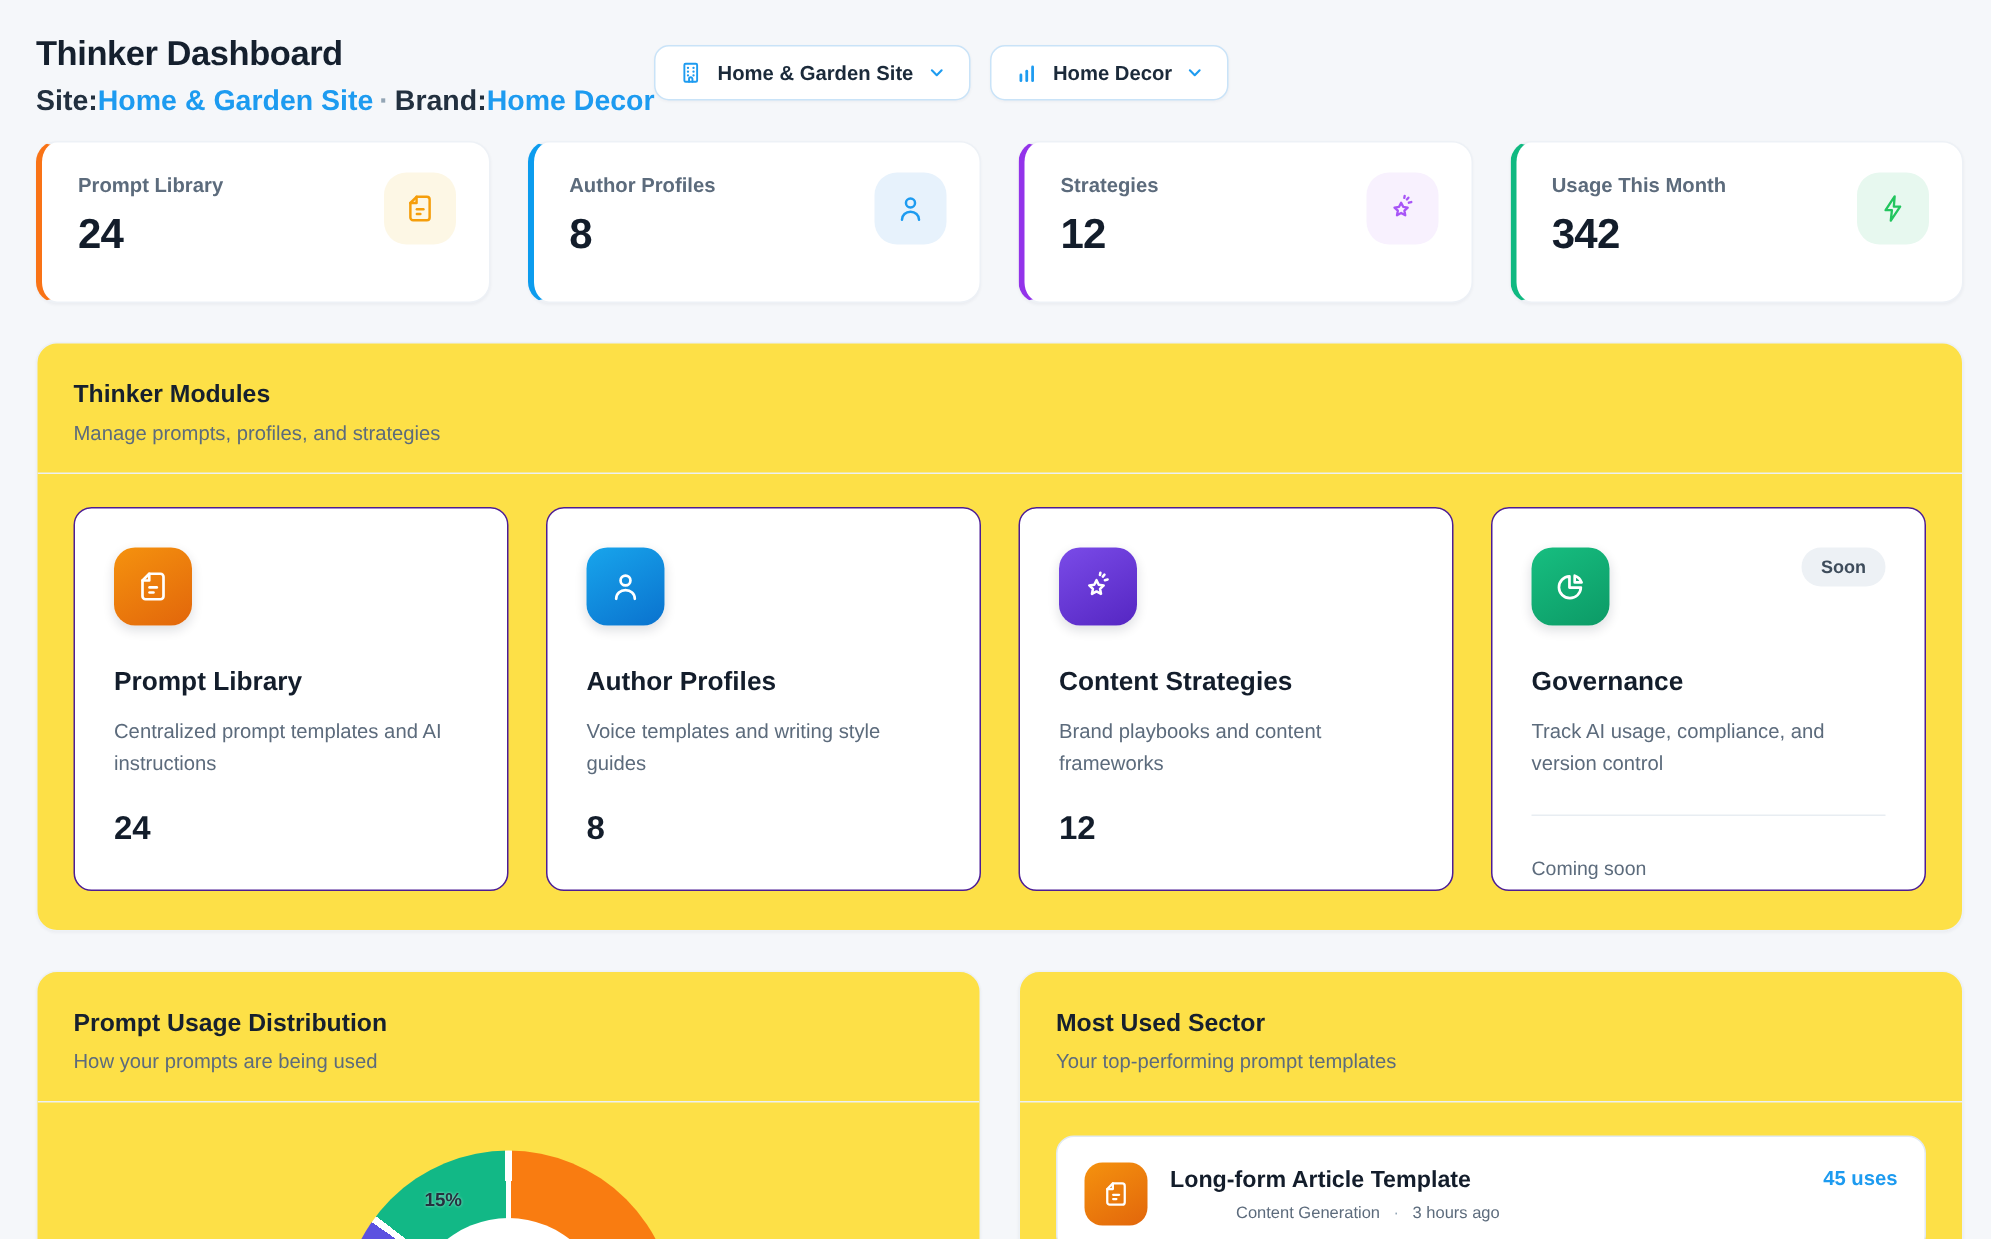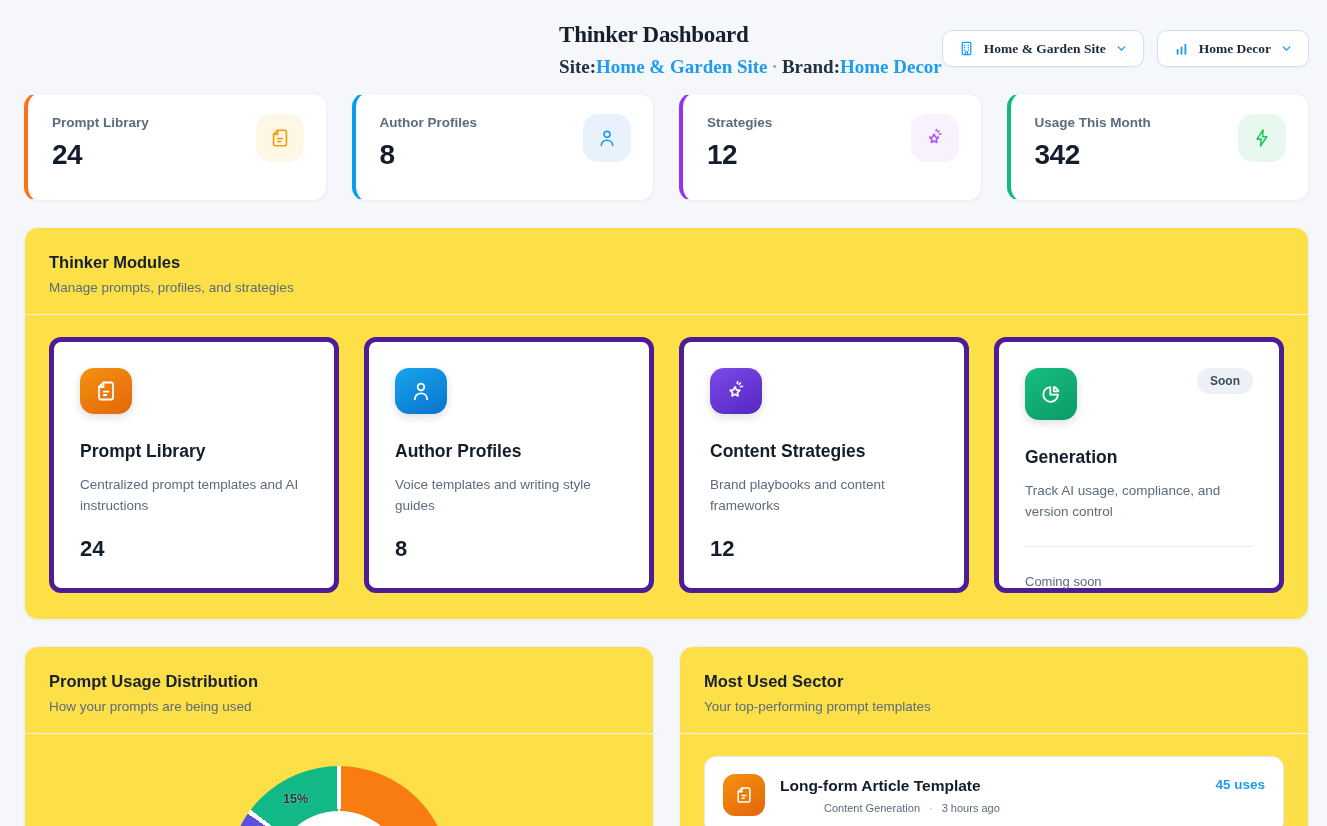--- a/index.html
+++ b/index.html
@@ -5,21 +5,21 @@
   * { margin:0; padding:0; box-sizing:border-box; }
   html,body { width:1327px; height:826px; overflow:hidden; }
   body {
     background:#F5F7FA;
     font-family:"Liberation Sans", sans-serif;
     color:#16202E;
   }
   .page { padding:22px 18px 0 24px; }
 
   
-  .hdr { display:flex; justify-content:flex-end; align-items:flex-start;font-family:Liberation Serif, serif; }
+  .hdr { display:flex; justify-content:flex-start; align-items:flex-start; }
   .hdr h1 { font-size:23px; font-weight:800; letter-spacing:-0.3px; color:#15202E; margin-bottom:8px; }
   .subline { font-size:19px; font-weight:700; color:#22303F; display:flex; align-items:center; gap:0; }
   .subline a { color:#1D9BF0; text-decoration:none; cursor:pointer; }
   .subline .dot { color:#93A5B5; font-weight:800; margin:0 4px; }
   .hbtns { display:flex; gap:13px; padding-top:8px; }
   .dd {
     display:flex; align-items:center; gap:9px; height:37px; padding:0 15px;
     background:#fff; border:1.5px solid #C9E3F8; border-radius:10px;
     font-family:inherit; font-size:13.5px; font-weight:700; color:#1B2A3A; cursor:pointer;
     box-shadow:0 1px 2px rgba(15,23,42,.04);
@@ -54,21 +54,21 @@
   }
   .panel-head { padding:25px 24px 0; }
   .panel-title { font-size:16.5px; font-weight:700; color:#16202E; }
   .panel-sub { font-size:13.5px; color:#5C6B7C; margin-top:8px; }
   .divider { border-top:1px solid #ECF0F4; margin-top:19px; }
 
   
   .modules { margin-top:26px; }
   .mod-grid { display:grid; grid-template-columns:repeat(4,1fr); gap:25px; padding:22px 24px 26px; }
   .mcard {
-    border:5px solid #4c1d95; border-radius:12px; padding:26px; height:256px;
+    border:1px solid #4c1d95; border-radius:12px; padding:26px; height:256px;
     background:#fff; cursor:pointer; display:flex; flex-direction:column; align-items:flex-start;
   }
   .mtop { display:flex; justify-content:space-between; align-items:flex-start; width:100%; }
   .micon {
     width:52px; height:52px; border-radius:14px; color:#fff;
     display:flex; align-items:center; justify-content:center;
     box-shadow:0 3px 8px rgba(15,23,42,.14);
   }
   .g-orange { background:linear-gradient(150deg,#F5920E,#E2660B); }
   .g-blue   { background:linear-gradient(150deg,#18A5EC,#0A72CE); }
@@ -262,21 +262,21 @@
       <div class="mcard">
         <div class="mtop">
           <div class="micon g-green">
             <svg width="24" height="24" viewBox="0 0 24 24" fill="none" stroke="#fff" stroke-width="1.8" stroke-linecap="round" stroke-linejoin="round">
               <path d="M11.3 5.2a7.3 7.3 0 1 0 7.6 7.5h-7.6z"></path>
               <path d="M14.8 9.3V4.8a7.3 7.3 0 0 1 4.6 4.5z"></path>
             </svg>
           </div>
           <span class="soon">Soon</span>
         </div>
-        <div class="mtitle">Generation</div>
+        <div class="mtitle">Governance</div>
         <div class="mdesc">Track AI usage, compliance, and version control</div>
         <div class="mdivider"></div>
         <div class="msoon">Coming soon</div>
       </div>
     </div>
   </div>
 
   <div class="bottom">
 
     <div class="panel">

